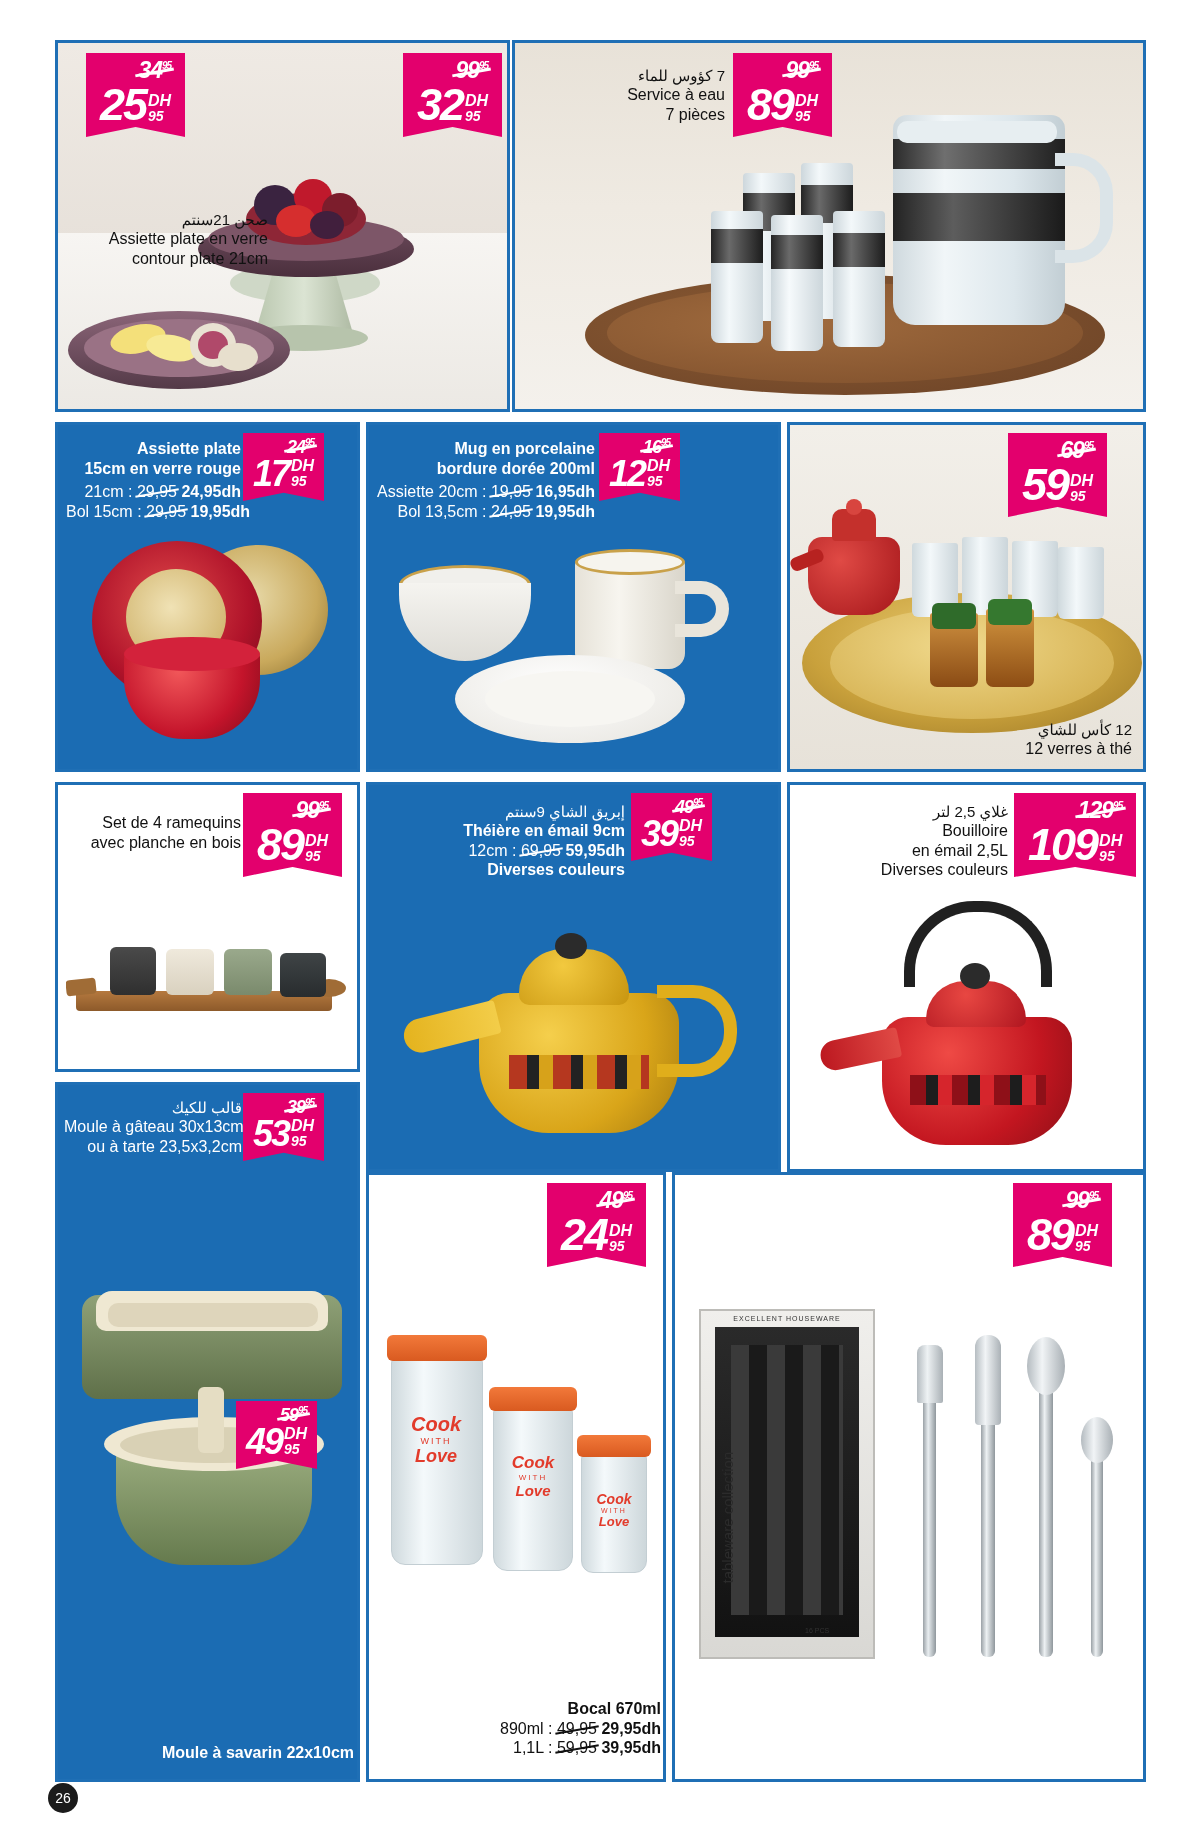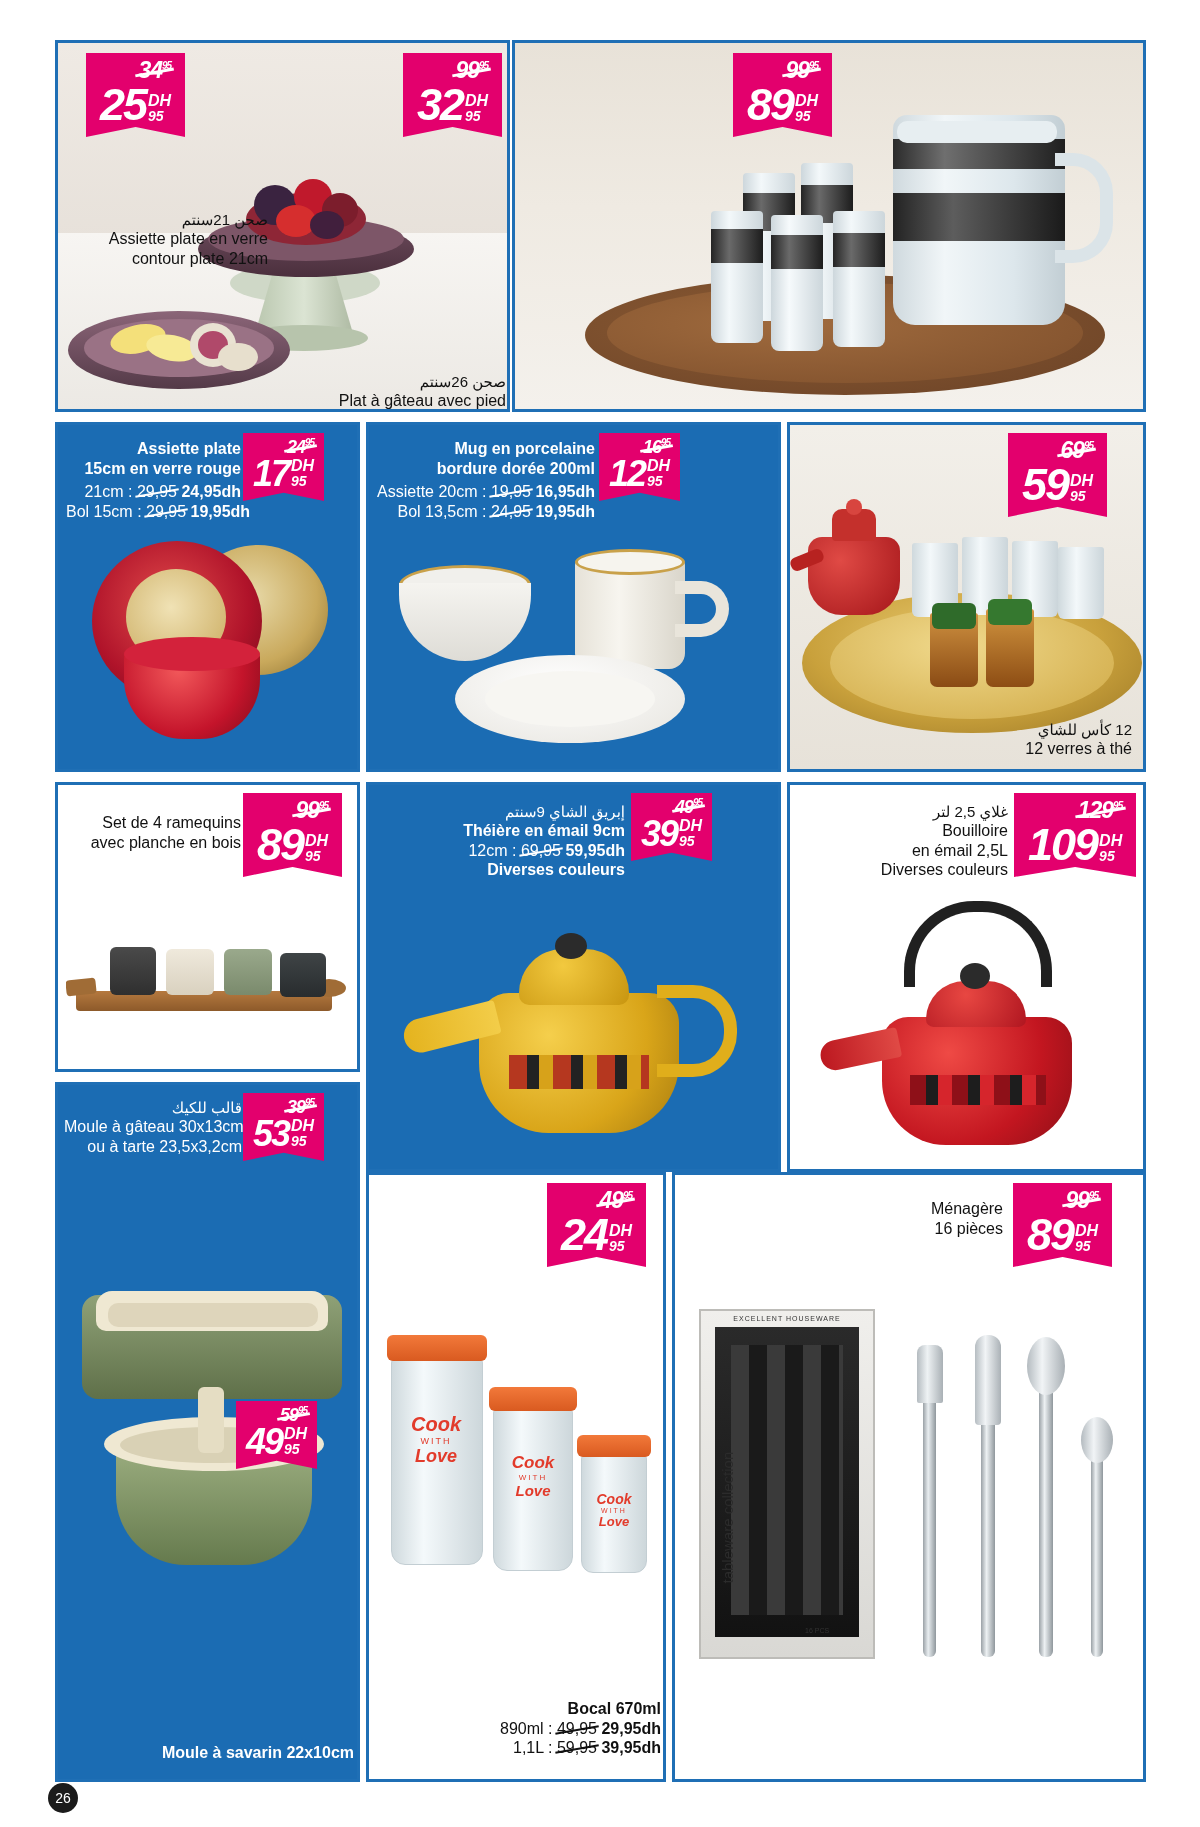--- a/index.html
+++ b/index.html
@@ -146,25 +146,20 @@
     <div class="flag" style="left:345px; top:10px;">
       <div class="old"><span>99</span><sup>95</sup><span class="strike"></span></div>
       <div class="row">
         <span class="big">32</span>
         <span class="unit">
           <span class="dh">DH</span>
           <span class="cent">95</span>
         </span>
       </div>
     </div>
-    <div class="txt black right lines" style="left:190px; top:330px; width:258px;">
-      <div class="ar">صحن 26سنتم</div>
-      <div class="fr">Plat à gâteau avec pied</div>
-      <div class="fr">contour rose 26cm</div>
-    </div>
   </div>
 
   <div class="panel" style="left:512px; top:40px; width:634px; height:372px;">
     <div class="photo" style="inset:0;">
       <div style="position:absolute; inset:0; background:linear-gradient(180deg,#e8e2d8 0%,#efeae2 45%,#f4f1ec 100%);"></div>
 
       <div class="ellipse" style="position:absolute; left:70px; top:232px; width:520px; height:120px; background:radial-gradient(ellipse at 40% 40%, #8b5b34, #6b4226);"></div>
       <div class="ellipse" style="position:absolute; left:92px; top:240px; width:476px; height:100px; background:radial-gradient(ellipse at 40% 40%, #a06b3e, #7d4e2b);"></div>
 
       <div style="position:absolute; left:378px; top:72px; width:172px; height:210px; background:linear-gradient(90deg,#cfd9de,#f1f6f8 30%,#dde7ec 70%,#c2ced4); border-radius:14px 14px 22px 22px;"></div>
@@ -188,20 +183,25 @@
     <div class="flag" style="left:218px; top:10px;">
       <div class="old"><span>99</span><sup>95</sup><span class="strike"></span></div>
       <div class="row">
         <span class="big">89</span>
         <span class="unit">
           <span class="dh">DH</span>
           <span class="cent">95</span>
         </span>
       </div>
     </div>
+    <div class="txt black right lines" style="left:30px; top:24px; width:180px;">
+      <div class="ar">7 كؤوس للماء</div>
+      <div class="fr">Service à eau</div>
+      <div class="fr">7 pièces</div>
+    </div>
   </div>
 
   <div class="panel blue" style="left:55px; top:422px; width:305px; height:350px;">
     <div class="photo" style="left:20px; top:100px; width:265px; height:240px;">
       <div class="ellipse" style="position:absolute; left:110px; top:20px; width:140px; height:130px; background:radial-gradient(circle at 45% 40%, #e7d9a8, #c9a95c 60%, #8a6d2c);"></div>
       <div class="ellipse" style="position:absolute; left:14px; top:16px; width:170px; height:160px; background:radial-gradient(circle at 45% 40%, #e14b4b, #b0132a 60%, #6e0b19);"></div>
       <div class="ellipse" style="position:absolute; left:48px; top:44px; width:100px; height:96px; background:radial-gradient(circle at 45% 40%, #f0e2b5, #c9a95c);"></div>
       <div style="position:absolute; left:46px; top:122px; width:136px; height:92px; background:radial-gradient(circle at 40% 25%, #f2585a, #c4142b 60%, #7e0c1b); border-radius:10px 10px 60px 60px;"></div>
       <div class="ellipse" style="position:absolute; left:46px; top:112px; width:136px; height:34px; background:#d3223b;"></div>
     </div>
@@ -530,20 +530,16 @@
       <div class="old"><span>99</span><sup>95</sup><span class="strike"></span></div>
       <div class="row">
         <span class="big">89</span>
         <span class="unit">
           <span class="dh">DH</span>
           <span class="cent">95</span>
         </span>
       </div>
     </div>
 
-    <div class="txt black right lines" style="left:10px; top:24px; width:318px;">
-      <div class="fr">Ménagère</div>
-      <div class="fr">16 pièces</div>
-    </div>
   </div>
 
   <div class="pagenum">26</div>
 </div>
 
 </body></html>

